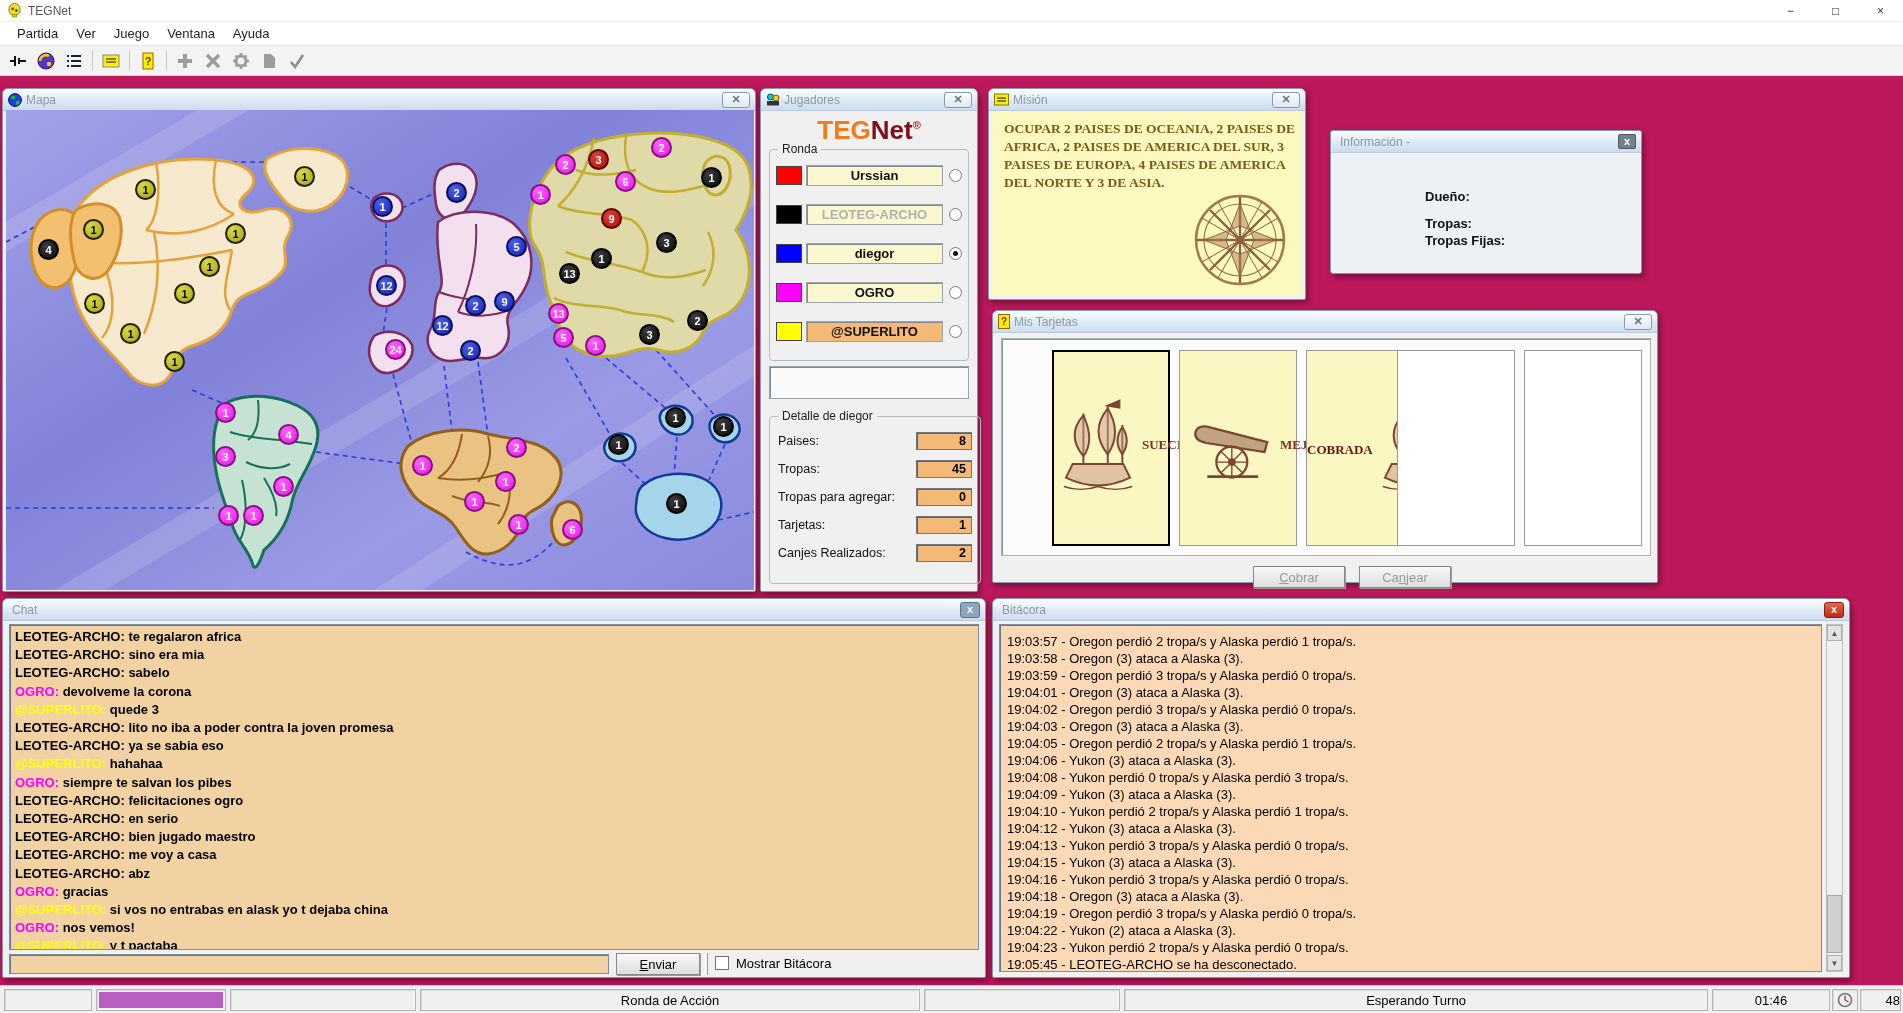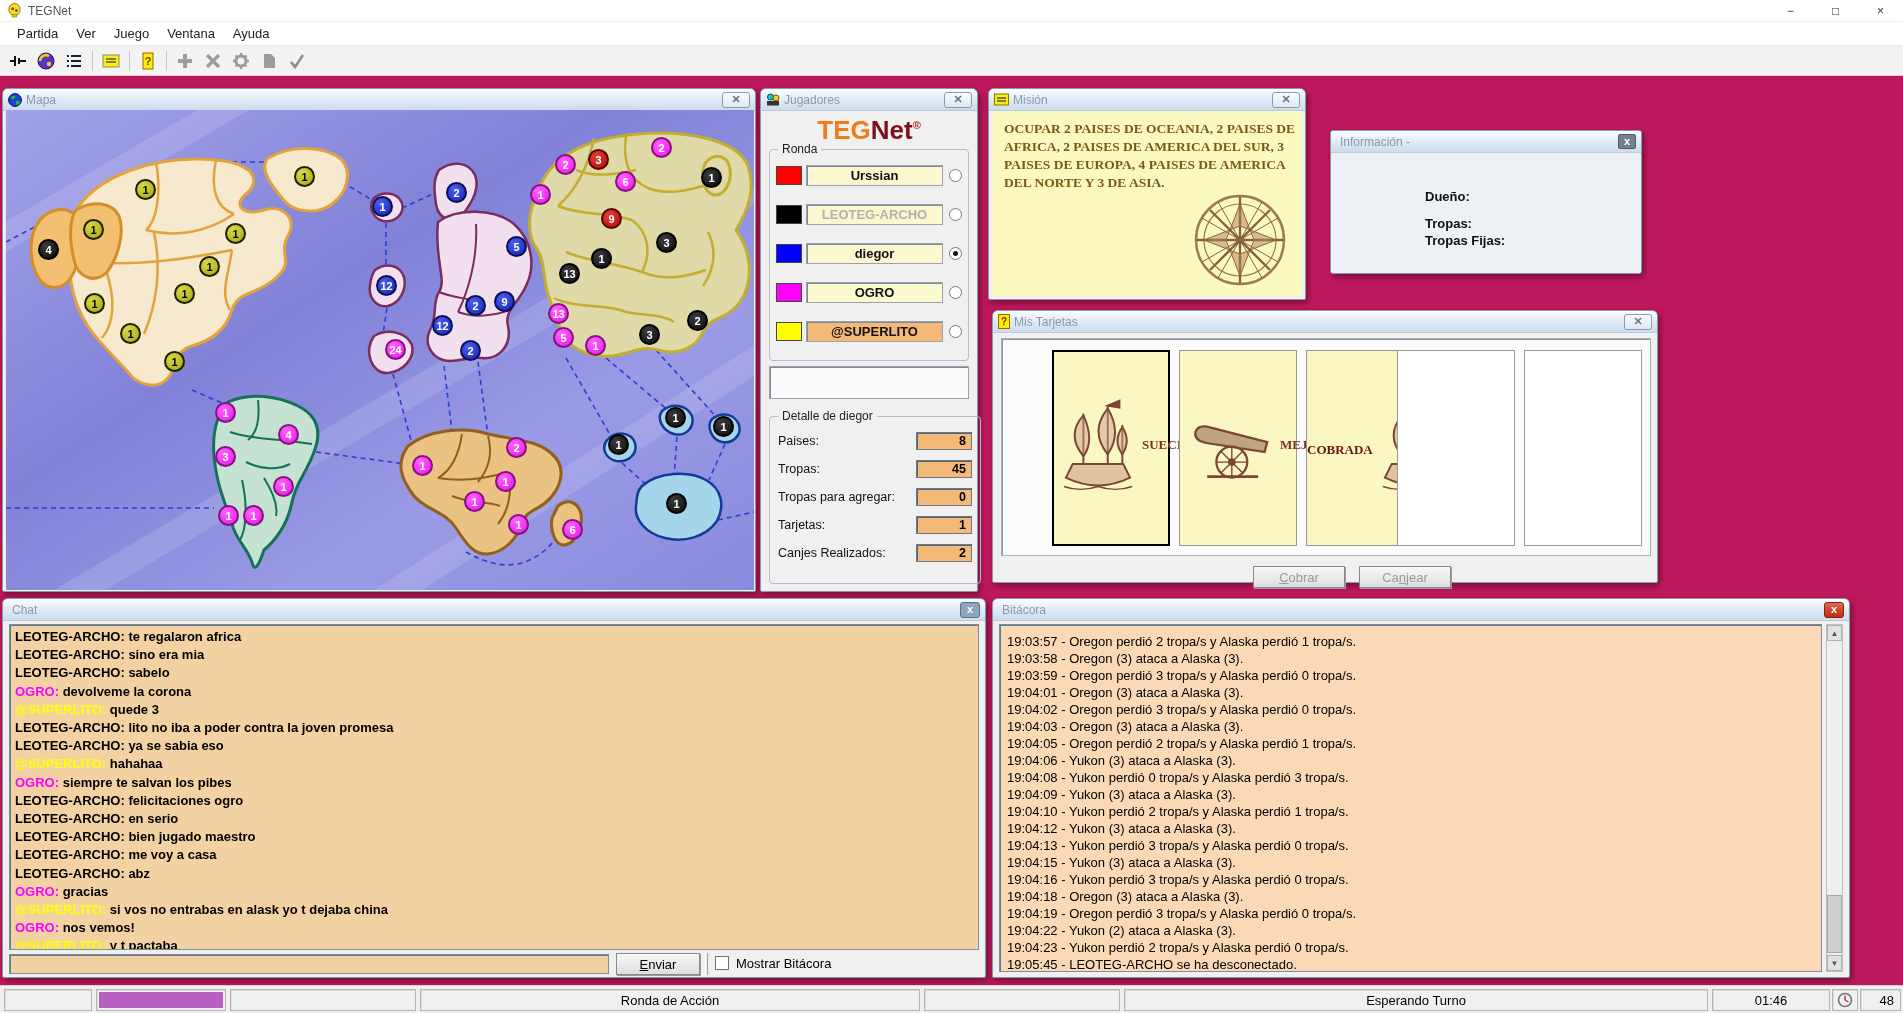--- a/index.html
+++ b/index.html
@@ -663,14 +663,14 @@
   <div class="scell" style="left:420px; width:500px;">Ronda de Acción</div>
   <div class="scell" style="left:924px; width:196px;"></div>
   <div class="scell" style="left:1124px; width:584px;">Esperando Turno</div>
   <div class="scell" style="left:1712px; width:118px;">01:46</div>
   <div class="scell" style="left:1832px; width:26px;">
     <svg width="16" height="16" viewBox="0 0 16 16">
       <circle cx="8" cy="8" r="6.5" fill="none" stroke="#777" stroke-width="1.6"></circle>
       <path d="M8,8 L8,3.5 M8,8 L11.5,10" stroke="#b33" stroke-width="1.4" fill="none"></path>
     </svg>
   </div>
-  <div class="scell" style="left:1860px; width:41px; justify-content:flex-end; padding-right:6px;">48</div>
+  <div class="scell" style="left:1860px; width:41px; justify-content:flex-end; ">48</div>
 </div>
 
 </body></html>

